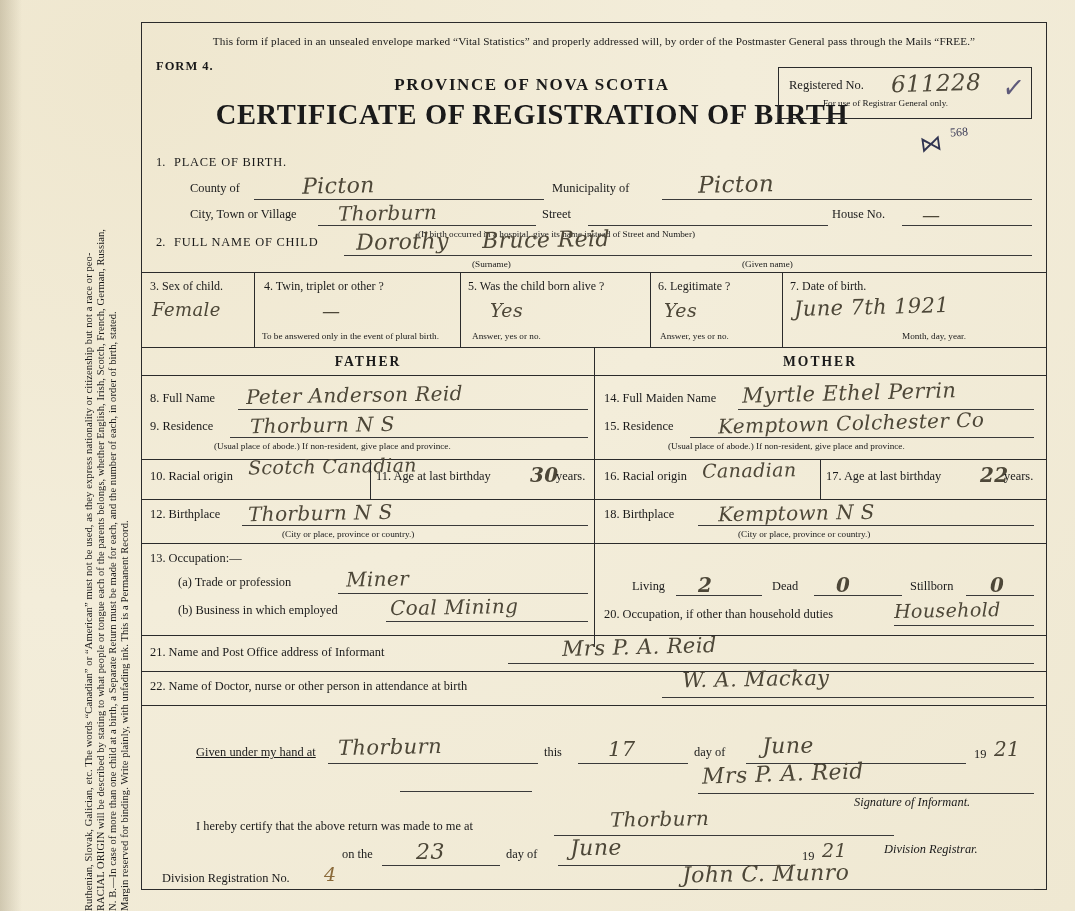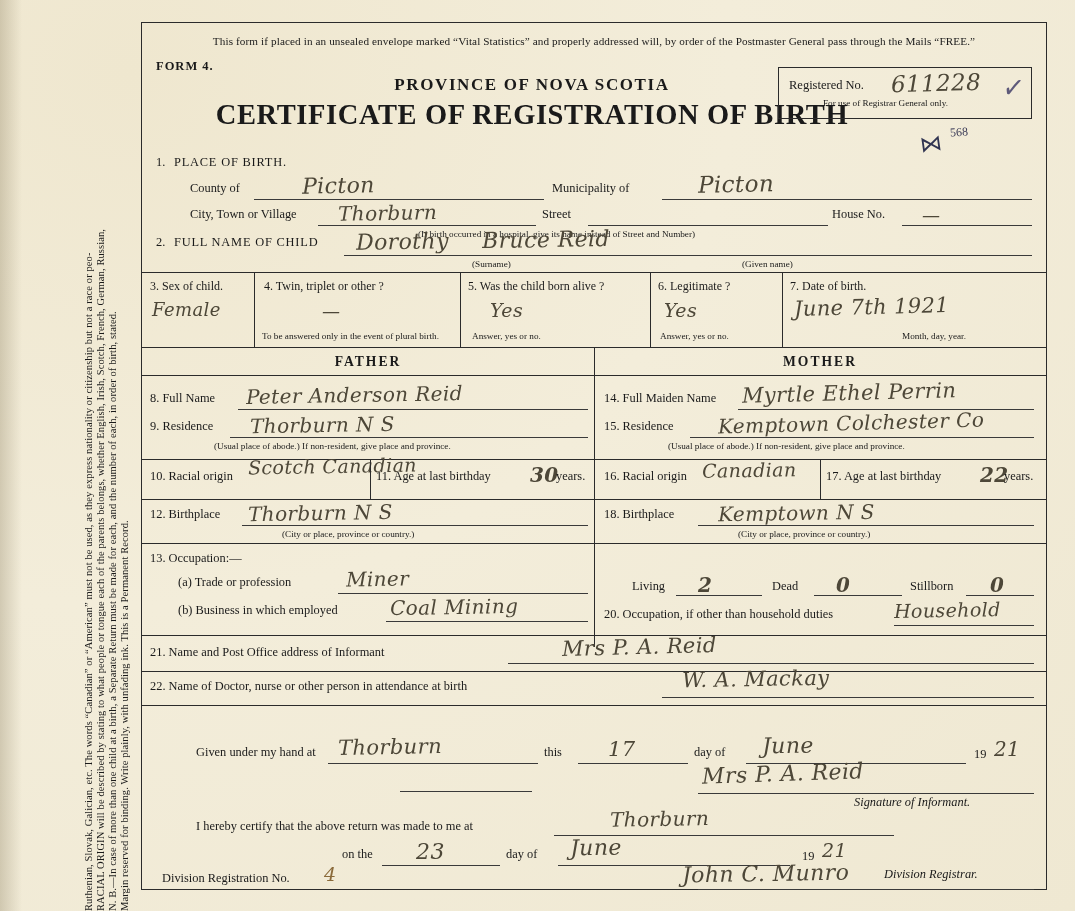--- a/index.html
+++ b/index.html
@@ -279,21 +279,21 @@
       <div class="rule" style="left:366px;top:640px;width:526px;"></div>
       <div class="hw" style="position:absolute;left:420px;top:612px;font-size:21px;transform:rotate(-1.5deg);">Mrs P. A. Reid</div>
 
       <div class="hline" style="top:648px;"></div>
       <div class="cell-label" style="left:8px;top:656px;">22. Name of Doctor, nurse or other person in attendance at birth</div>
       <div class="rule" style="left:520px;top:674px;width:372px;"></div>
       <div class="hw" style="position:absolute;left:540px;top:644px;font-size:21px;transform:rotate(-1deg);">W. A. Mackay</div>
 
       <div class="hline" style="top:682px;"></div>
 
-      <div class="cell-label" style="left:54px;top:722px;">Given under my hand at</div>
+      <div class="cell-label" style="left:54px;top:722px;text-decoration:underline;">Given under my hand at</div>
       <div class="rule" style="left:186px;top:740px;width:210px;"></div>
       <div class="hw" style="position:absolute;left:196px;top:712px;font-size:21px;transform:rotate(-1deg);">Thorburn</div>
 
       <div class="cell-label" style="left:402px;top:722px;">this</div>
       <div class="rule" style="left:436px;top:740px;width:110px;"></div>
       <div class="hw" style="position:absolute;left:466px;top:714px;font-size:21px;">17</div>
 
       <div class="cell-label" style="left:552px;top:722px;">day of</div>
       <div class="rule" style="left:604px;top:740px;width:220px;"></div>
       <div class="hw" style="position:absolute;left:620px;top:710px;font-size:22px;transform:rotate(-1deg);">June</div>
@@ -316,20 +316,20 @@
 
       <div class="cell-label" style="left:364px;top:824px;">day of</div>
       <div class="rule" style="left:416px;top:842px;width:232px;"></div>
       <div class="hw" style="position:absolute;left:428px;top:812px;font-size:22px;transform:rotate(-1deg);">June</div>
 
       <div class="cell-label" style="left:660px;top:826px;">19</div>
       <div class="hw" style="position:absolute;left:680px;top:816px;font-size:19px;">21</div>
 
       <div class="hw" style="position:absolute;left:540px;top:838px;font-size:22px;transform:rotate(-1deg);">John C. Munro</div>
       <div class="rule" style="left:556px;top:866px;width:336px;"></div>
-      <div class="cell-label" style="left:742px;top:844px;font-style:italic;">Division Registrar.</div>
+      <div class="cell-label" style="left:742px;top:819px;font-style:italic;">Division Registrar.</div>
 
       <div class="cell-label" style="left:20px;top:848px;">Division Registration No.</div>
       <div class="hw" style="position:absolute;left:182px;top:840px;font-size:19px;color:#8a6a3a;">4</div>
 
     </div>
   </div>
 </div>
 
 </body></html>

